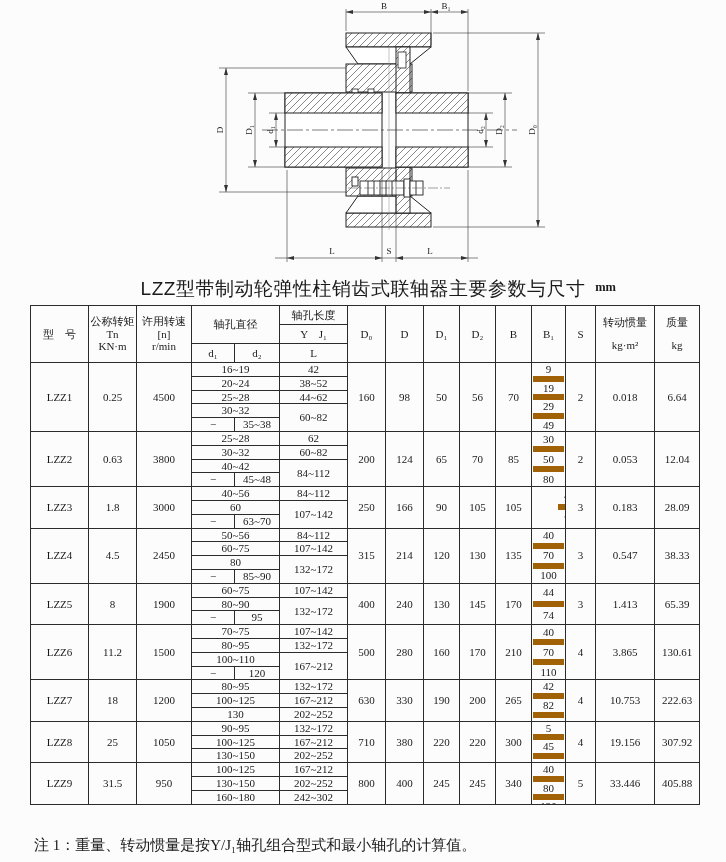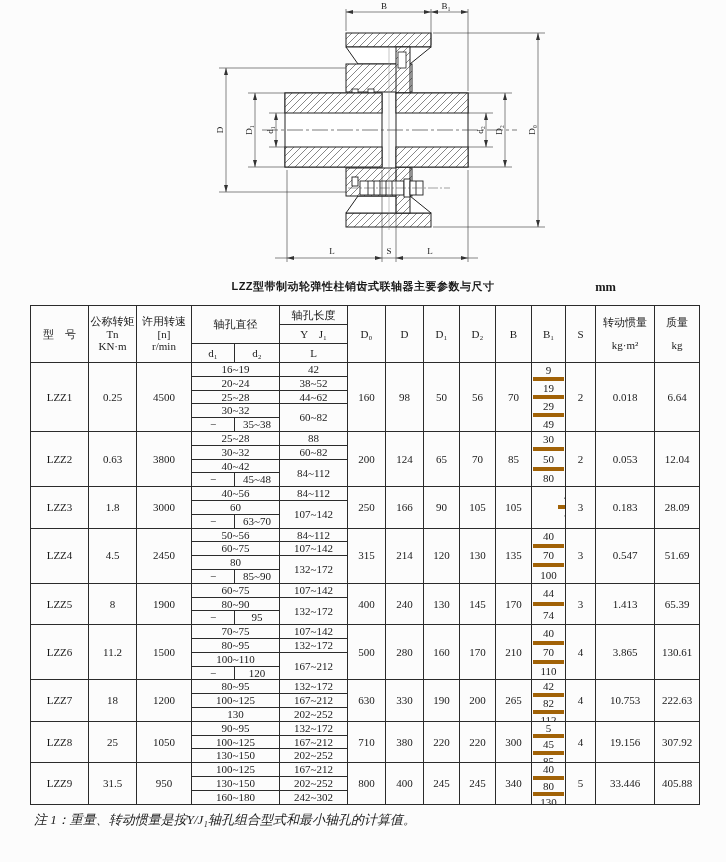--- a/index.html
+++ b/index.html
@@ -4,41 +4,41 @@
 <style>
   * { margin:0; padding:0; box-sizing:border-box; }
   html,body { width:726px; background:#fcfcfc; font-family:"Liberation Serif","DejaVu Serif",serif; color:#1a1a1a; }
   #page { position:relative; width:726px; height:862px; background:#fcfcfc; overflow:hidden; }
 
   
   #draw-wrap { position:absolute; left:0; top:0; width:726px; height:272px; }
 
   
   #title-row { position:absolute; left:0; top:276px; width:726px; height:24px; text-align:center; }
-  #title-row .t { font-size:11px; font-weight:bold; letter-spacing:.5px; font-family:"Liberation Sans","DejaVu Sans",sans-serif; }
+  #title-row .t { font-size:19px; font-weight:normal; letter-spacing:.5px; font-family:"Liberation Sans","DejaVu Sans",sans-serif; }
   #title-row .unit { position:absolute; right:110px; top:4px; font-size:12.5px; font-weight:bold; font-family:"Liberation Serif",serif; }
 
   
   #spec-table { position:absolute; left:30px; top:305px; width:667px; border-collapse:collapse; table-layout:fixed; }
   #spec-table th, #spec-table td {
       border:1px solid #2b2b2b; text-align:center; vertical-align:middle;
       font-weight:normal; font-size:11px; line-height:1.15; padding:0 1px;
       overflow:hidden; white-space:nowrap;
   }
   #spec-table thead th { height:19px; }
   #spec-table tbody tr { height:13.8px; }
   .hdr-multi div { display:block; }
   .hdr-gap { height:10px; }
   td.p0 { padding:0; }
   .stack { display:flex; flex-direction:column; width:100%; }
   .stack-cell { flex:1; display:flex; align-items:center; justify-content:center; }
-  .stack-cell + .stack-cell { border-top:4px solid #a16207; }
+  .stack-cell + .stack-cell { border-top:6px solid #a16207; }
 
   
-  #notes { position:absolute; left:34px; top:810px; width:660px; font-size:13px; line-height:1.55;font-style:italic; }
+  #notes { position:absolute; left:34px; top:834px; width:660px; font-size:15px; line-height:1.55; }
   #notes .n2 { padding-left:17px; }
 
   svg text { font-family:"Liberation Serif","DejaVu Serif",serif; }
 </style>
 </head>
 <body>
 
 <div id="page">
 
   <div id="draw-wrap">
@@ -271,21 +271,21 @@
         </tr>
         <tr>
           <td>−</td>
           <td>35~38</td>
         </tr>
         <tr>
           <td rowspan="4">LZZ2</td>
           <td rowspan="4">0.63</td>
           <td rowspan="4">3800</td>
           <td colspan="2">25~28</td>
-          <td>88</td>
+          <td>62</td>
           <td rowspan="4">200</td>
           <td rowspan="4">124</td>
           <td rowspan="4">65</td>
           <td rowspan="4">70</td>
           <td rowspan="4">85</td>
           <td rowspan="4" class="p0">
             <div class="stack" style="height: 54.2px;">
               <div class="stack-cell">30</div>
               <div class="stack-cell">50</div>
               <div class="stack-cell">80</div>
@@ -349,21 +349,21 @@
           <td rowspan="4">135</td>
           <td rowspan="4" class="p0">
             <div class="stack" style="height: 54.2px;">
               <div class="stack-cell">40</div>
               <div class="stack-cell">70</div>
               <div class="stack-cell">100</div>
             </div>
           </td>
           <td rowspan="4">3</td>
           <td rowspan="4">0.547</td>
-          <td rowspan="4">51.69</td>
+          <td rowspan="4">38.33</td>
         </tr>
         <tr>
           <td colspan="2">60~75</td>
           <td>107~142</td>
         </tr>
         <tr>
           <td colspan="2">80</td>
           <td rowspan="2">132~172</td>
         </tr>
         <tr>

